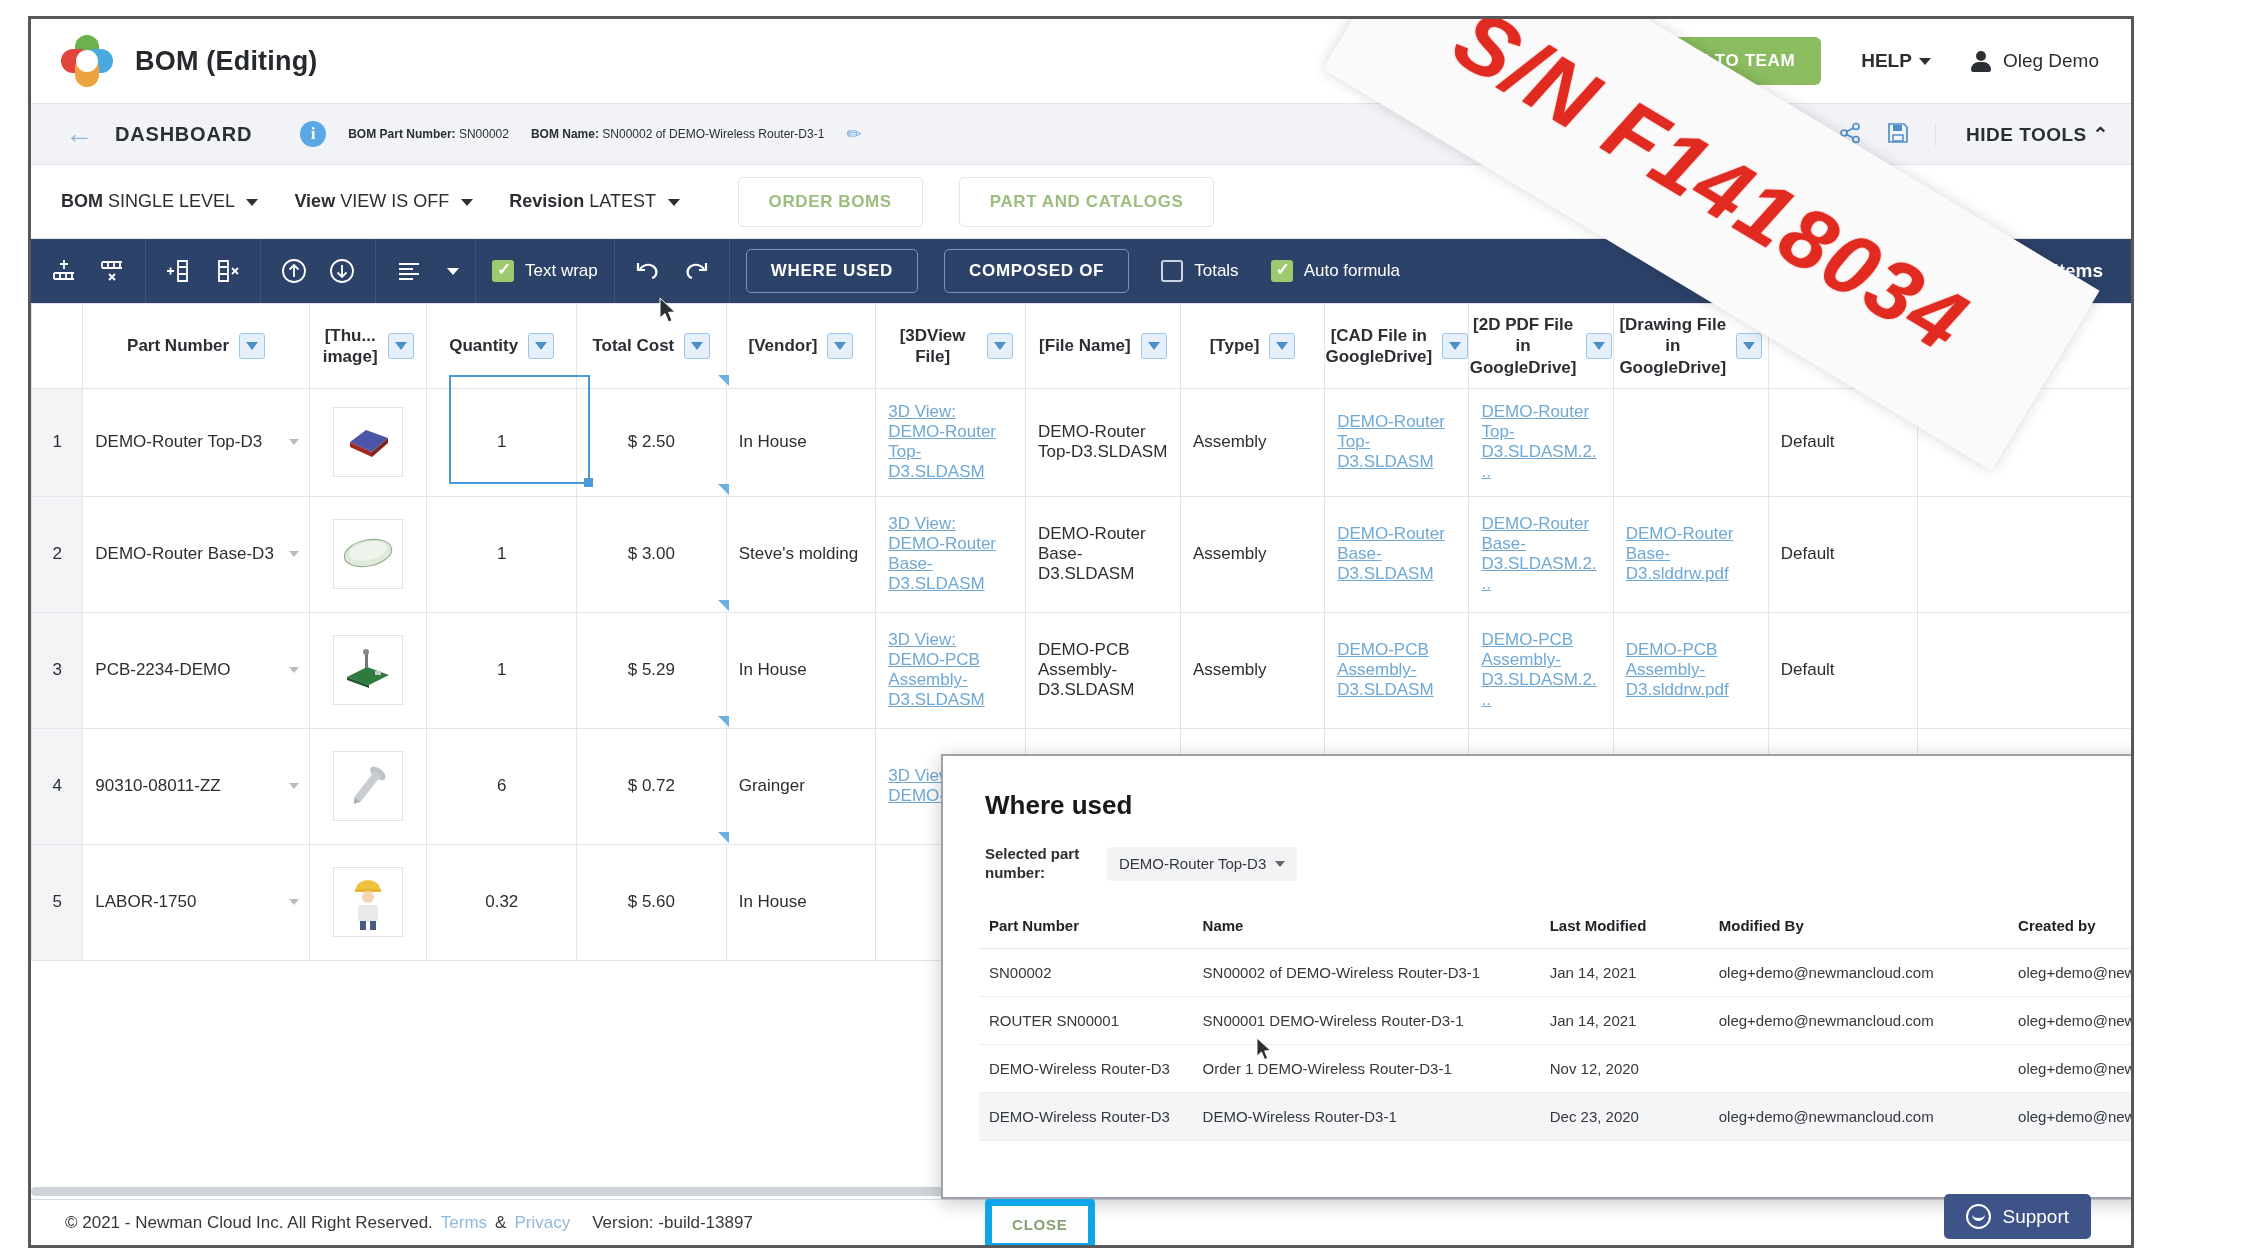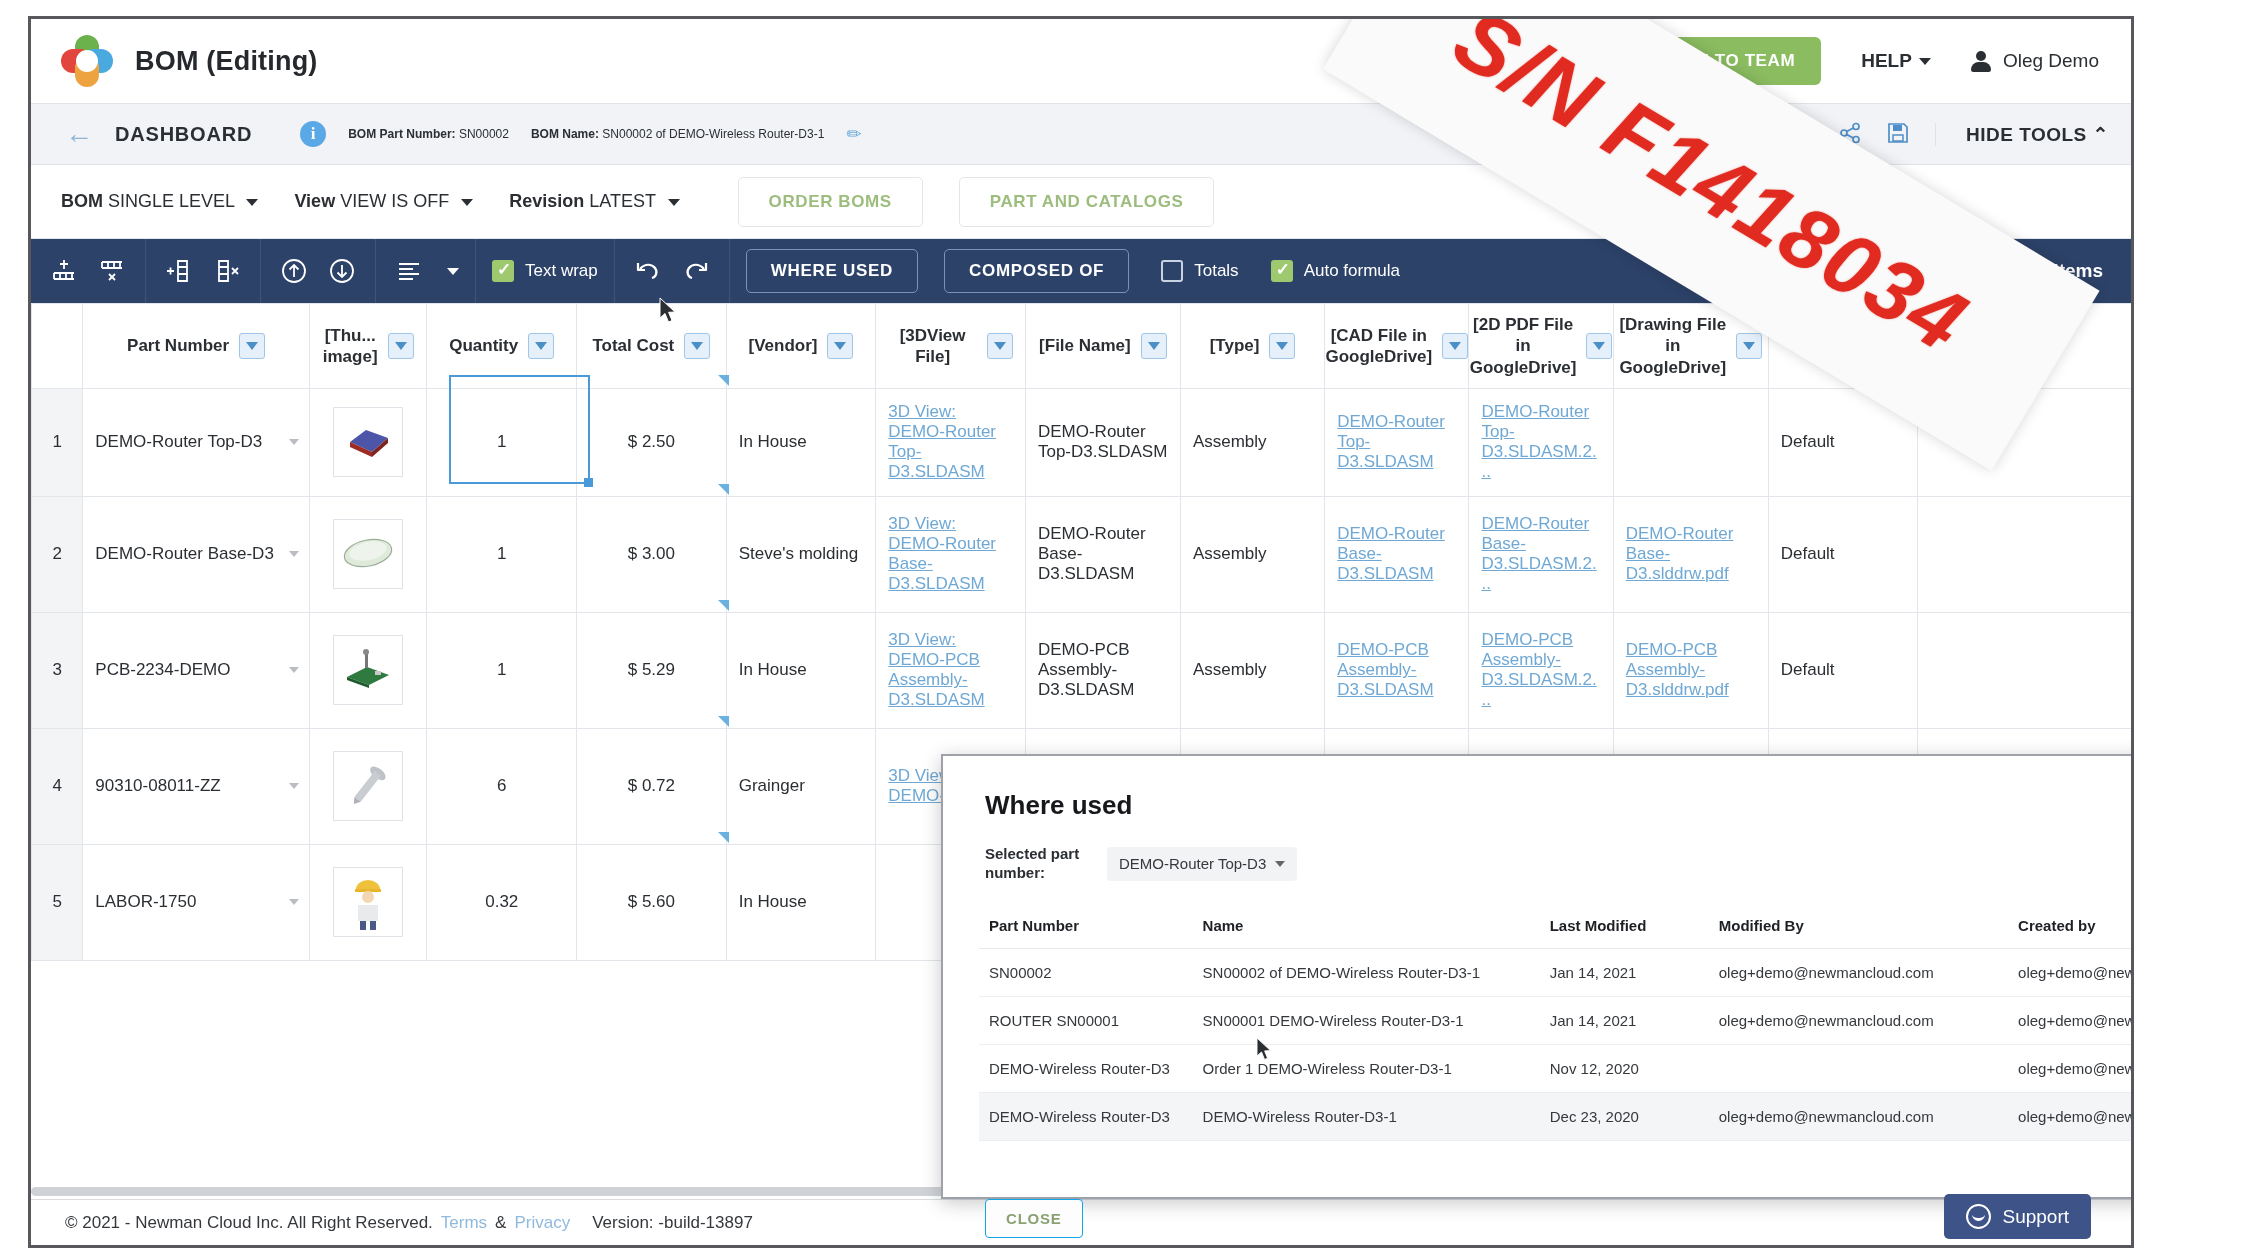--- a/index.html
+++ b/index.html
@@ -204,21 +204,21 @@
                  border-top: 6px solid #63676c; }
   table.wu { width: 100%; border-collapse: collapse; }
   table.wu th {
     text-align: left; font-size: 15px; font-weight: bold; color: #1d2024;
     padding: 8px 10px 14px 10px; border-bottom: 1px solid #e8eaed;
   }
   table.wu td { font-size: 15px; color: #35383c; padding: 15px 10px; border-bottom: 1px solid #eceef0; }
   table.wu tr.hl td { background: #f4f5f7; }
   .wu-c1 { width: 215px; } .wu-c2 { width: 350px; } .wu-c3 { width: 170px; } .wu-c4 { width: 300px; }
   .btn-close {
-    margin-top: 58px; margin-left: 6px; border: 1px solid #0ea5e9; background: #fdfdfd; color: #8aa173;
+    margin-top: 58px; margin-left: 6px; border: 7px solid #0ea5e9; background: #fdfdfd; color: #8aa173;
     font-size: 15px; font-weight: bold; letter-spacing: .8px; padding: 10px 20px; border-radius: 4px; cursor: pointer;
   }
 
   
   .hscroll { position: absolute; left: 0; bottom: 46px; width: 2100px; height: 16px; background: #fff; }
   .hscroll .thumbbar { position:absolute; left: 0; top: 4px; width: 1430px; height: 9px;
                        background: #cfd3d8; border-radius: 5px; }
   .footer {
     position: absolute; left: 0; bottom: 0; width: 100%; height: 46px;
     border-top: 1px solid #d9dde2; background: #fff; display: flex; align-items: center;

